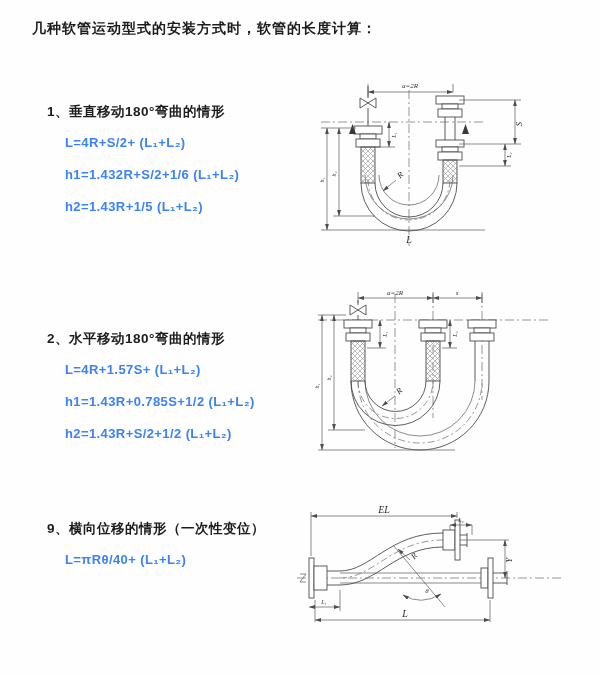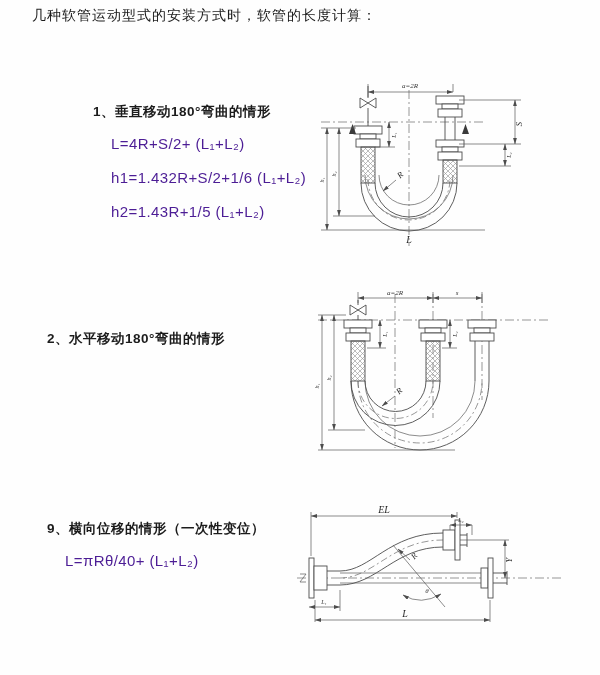--- a/index.html
+++ b/index.html
@@ -1,27 +1,27 @@
 <!DOCTYPE html>
 <html><head>
 <meta charset="utf-8">
 <style>
   html,body{margin:0;padding:0;background:#ffffff;}
   .page{
     position:relative;width:600px;height:675px;background:#fefefe;overflow:hidden;
     font-family:"Liberation Sans", sans-serif;color:#1c1c1c;
   }
   .title{
-    position:absolute;left:32px;top:7px;font-size:14px;font-weight:400;letter-spacing:1px;
+    position:absolute;left:32px;top:20px;font-size:14px;font-weight:700;letter-spacing:1px;
   }
   .section{position:absolute;left:47px;width:270px;}
   .sec-heading{font-size:13.5px;font-weight:600;letter-spacing:0.5px;}
   .formulas{margin:14px 0 0 18px;}
-  .formula{font-size:15px;font-weight:400;letter-spacing:0.4px;margin-bottom:17px;color:#4c1d95;}
-  #sec1{top:103px;margin-left:46px;}
+  .formula{font-size:13px;font-weight:700;letter-spacing:0.4px;margin-bottom:17px;color:#3b82f6;}
+  #sec1{top:103px;}
   #sec2{top:330px;}
   #sec3{top:520px;}
   svg.diag{position:absolute;}
   .ln{stroke:#4c4c4c;stroke-width:0.9;fill:none;}
   .thin{stroke:#5a5a5a;stroke-width:0.7;fill:none;}
   .cl{stroke:#6a6a6a;stroke-width:0.7;fill:none;stroke-dasharray:9 3 2 3;}
   .dashc{stroke:#6a6a6a;stroke-width:0.7;fill:none;stroke-dasharray:7 3 2 3;}
   .fit{fill:#ffffff;stroke:#4c4c4c;stroke-width:0.9;}
   .hose{fill:url(#hatch);stroke:#4c4c4c;stroke-width:0.9;}
   .dimt{font-family:"Liberation Serif", serif;font-style:italic;font-size:7px;fill:#333;}
@@ -41,20 +41,25 @@
     <div class="sec-heading">1、垂直移动180°弯曲的情形</div>
     <div class="formulas">
       <div class="formula">L=4R+S/2+ (L₁+L₂)</div>
       <div class="formula">h1=1.432R+S/2+1/6 (L₁+L₂)</div>
       <div class="formula">h2=1.43R+1/5 (L₁+L₂)</div>
     </div>
   </div>
 
   <div class="section" id="sec2">
     <div class="sec-heading">2、水平移动180°弯曲的情形</div>
+    <div class="formulas">
+      <div class="formula">L=4R+1.57S+ (L₁+L₂)</div>
+      <div class="formula">h1=1.43R+0.785S+1/2 (L₁+L₂)</div>
+      <div class="formula">h2=1.43R+S/2+1/2 (L₁+L₂)</div>
+    </div>
   </div>
 
   <div class="section" id="sec3">
     <div class="sec-heading">9、横向位移的情形（一次性变位）</div>
     <div class="formulas">
       <div class="formula">L=πRθ/40+ (L₁+L₂)</div>
     </div>
   </div>
 
   <svg width="0" height="0" style="position:absolute">

